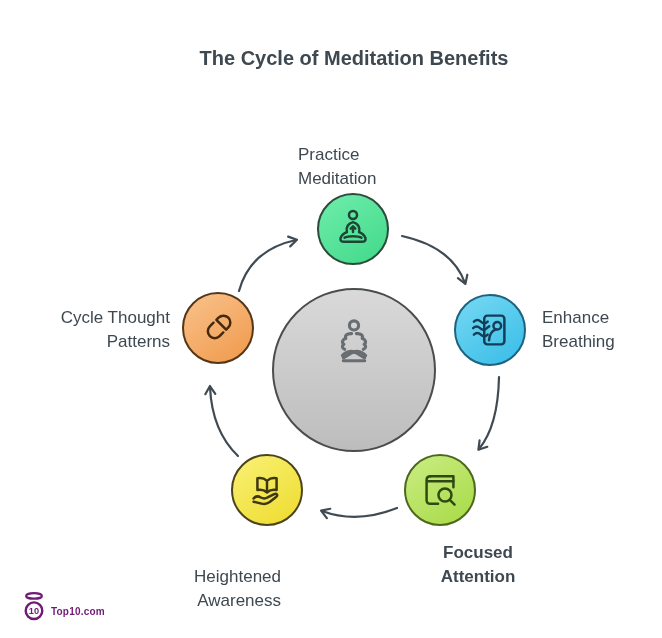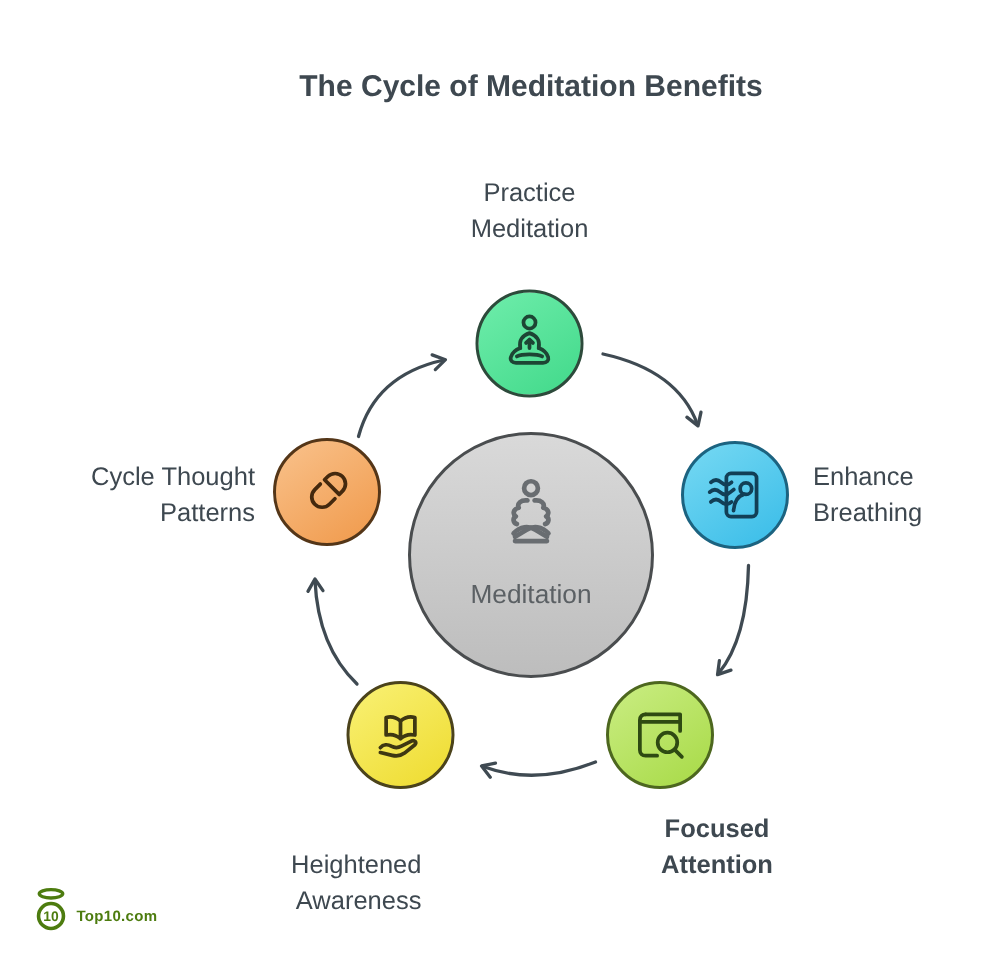--- a/index.html
+++ b/index.html
@@ -21,21 +21,21 @@
   }
   .node svg{width:46px;height:46px;}
   .pos-top{left:317px;top:193px;}
   .pos-right{left:454px;top:294px;}
   .pos-bottom-right{left:404px;top:454px;}
   .pos-bottom-left{left:231px;top:454px;}
   .pos-left{left:182px;top:292px;}
   .nlabel{
     position:absolute;font-size:17px;line-height:24px;color:var(--text);
   }
-  .lab-top{left:298px;top:117px;width:110px;text-align:center;}
+  .lab-top{left:298px;top:143px;width:110px;text-align:left;}
   .lab-right{left:542px;top:306px;width:95px;text-align:left;}
   .lab-bottom-right{left:423px;top:541px;width:110px;text-align:center;font-weight:bold;}
   .lab-bottom-left{left:151px;top:565px;width:130px;text-align:right;}
   .lab-left{left:25px;top:306px;width:145px;text-align:right;}
   .center-circle{
     position:absolute;left:272px;top:288px;width:164px;height:164px;
     border-radius:50%;border:2px solid var(--cborder,#4a4d4f);
     background:linear-gradient(180deg,var(--cfill1,#d9d9d9),var(--cfill2,#bfbfbf));
     display:flex;flex-direction:column;align-items:center;box-sizing:border-box;
     color:var(--cicon,#6a6e72);
@@ -69,21 +69,20 @@
 
 <div class="center-circle" id="center" style="--cfill1: #d9d9d9; --cfill2: #bdbdbd; --cborder: #4a4d4f; --cicon: #696d71; --clabel: #5b6064;">
   <svg viewBox="0 0 24 24" fill="none" stroke="currentColor" stroke-width="1.3" stroke-linecap="round" stroke-linejoin="round">
     <circle cx="12" cy="3.9" r="1.9"></circle>
     <path d="M11 7.3 C9.2 7.1 8.1 8.1 8.6 9.3 C7.2 9.6 6.8 11 7.8 11.7 C6.9 12.2 7 13.4 8.1 13.8"></path>
     <path d="M13 7.3 C14.8 7.1 15.9 8.1 15.4 9.3 C16.8 9.6 17.2 11 16.2 11.7 C17.1 12.2 17 13.4 15.9 13.8"></path>
     <path d="M7.2 16.4 C9 14.4 11.4 14.2 13.2 15.4 L16.4 17.3"></path>
     <path d="M16.8 16.4 C15 14.4 12.6 14.2 10.8 15.4 L7.6 17.3"></path>
     <path d="M7.6 18.5 L16.4 18.5"></path>
   </svg>
-  <div class="center-label">Meditation</div>
 </div>
 
 <div class="node pos-top" style="--fill1: #6fedab; --fill2: #41d98a; --border: #2d4a3b; --icon: #1d4534;">
   <svg viewBox="0 0 24 24" fill="none" stroke="currentColor" stroke-width="1.3" stroke-linecap="round" stroke-linejoin="round">
     <circle cx="12" cy="4.7" r="2.1"></circle>
     <path d="M8.8 13.6 C8.2 10.8 9.7 9.1 12 8.4 C14.3 9.1 15.8 10.8 15.2 13.6"></path>
     <path d="M12 13.6 V10.7 M10.8 11.8 L12 10.6 L13.2 11.8"></path>
     <path d="M8.8 13.6 C7.2 14.2 5.9 15.4 5.5 16.8 C5.2 17.9 6 18.7 7.3 18.7 L16.7 18.7 C18 18.7 18.8 17.9 18.5 16.8 C18.1 15.4 16.8 14.2 15.2 13.6"></path>
     <path d="M7.6 16.5 C9.4 15.5 14.6 15.5 16.4 16.5"></path>
   </svg>
@@ -121,20 +120,20 @@
     </g>
   </svg>
 </div>
 
 <div class="nlabel lab-top">Practice Meditation</div>
 <div class="nlabel lab-right">Enhance Breathing</div>
 <div class="nlabel lab-bottom-right">Focused Attention</div>
 <div class="nlabel lab-bottom-left">Heightened Awareness</div>
 <div class="nlabel lab-left">Cycle Thought Patterns</div>
 
-<div class="logo" style="color: #4d7c0f;">
+<div class="logo" style="color: #701a75;">
   <svg width="24" height="31" viewBox="0 0 26 33" fill="none" stroke="currentColor" stroke-linecap="round">
     <ellipse cx="13" cy="5" rx="8.5" ry="3" stroke-width="2.4"></ellipse>
     <circle cx="13" cy="21" r="9" stroke-width="2.6"></circle>
     <text x="13" y="24.6" text-anchor="middle" font-size="10" font-weight="bold" fill="currentColor" stroke="none">10</text>
   </svg>
   <span class="logo-text">Top10.com</span>
 </div>
 
 </body></html>

